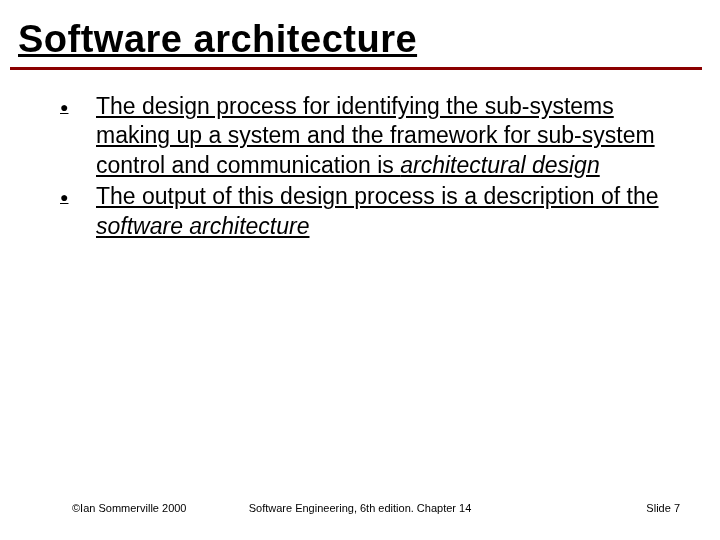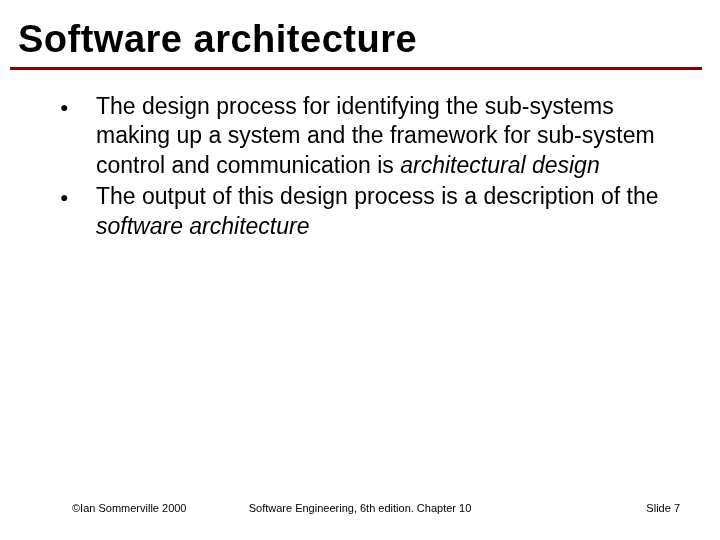--- a/index.html
+++ b/index.html
@@ -11,20 +11,21 @@
     font-family: Arial, Helvetica, sans-serif;
     color: #000000;
     position: relative;
     overflow: hidden;
   }
   .slide {
     width: 720px;
     height: 540px;
     position: relative;
     box-sizing: border-box;
+    text-decoration: underline;
   }
   .title {
     font-size: 38px;
     font-weight: bold;
     padding: 18px 0 4px 18px;
     letter-spacing: 0.5px;
   }
   .rule {
     height: 3px;
     background: #8b0000;
@@ -91,17 +92,17 @@
       <div class="bullet">●</div>
       <div class="bullet-text">
         <span>The output of this design process is a description of the </span><span class="ital">software architecture</span><span></span>
       </div>
     </div>
 
   </div>
 
   <div class="footer">
     <span>©Ian Sommerville 2000</span>
-    <span class="mid">Software Engineering, 6th edition. Chapter 10</span>
+    <span class="mid">Software Engineering, 6th edition. Chapter 14</span>
     <span>Slide 7</span>
   </div>
 
 </div>
 
 </body></html>

